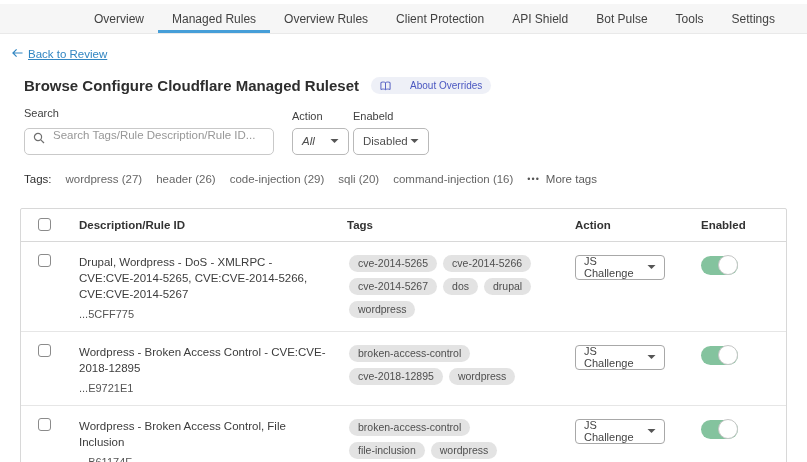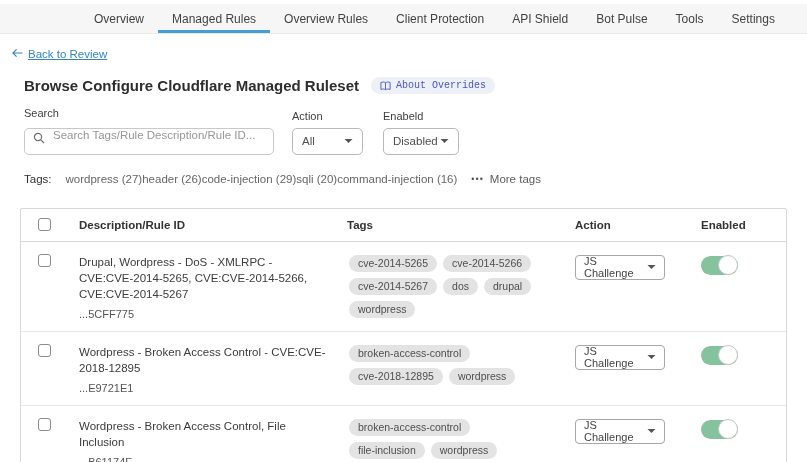--- a/index.html
+++ b/index.html
@@ -31,44 +31,44 @@
   .tab.settings{margin-left:auto;margin-right:92px;}
   
   .back{
     display:inline-flex;align-items:center;gap:5px;margin:14px 0 0 12px;
     font-size:11.5px;color:var(--link-blue);cursor:pointer;text-decoration:underline;
   }
   
   .page-head{display:flex;align-items:center;margin:15px 0 0 24px;}
   .title{font-size:15px;font-weight:700;color:#2e2e2e;}
   .badge{
-    display:inline-flex;align-items:flex-end;gap:5px;margin-left:12px;
+    display:inline-flex;align-items:flex-end;gap:19px;margin-left:12px;
     background:var(--badge-bg);color:var(--badge-text);
-    font-size:10px;padding:3px 9px;border-radius:10px;cursor:pointer;font-family:Liberation Mono, monospace;
+    font-size:10px;padding:3px 9px;border-radius:10px;cursor:pointer;
   }
   
   .filters{display:flex;align-items:flex-end;margin:13px 0 0 24px;}
   .fgroup label{display:block;font-size:11px;color:#3f3f3f;margin-bottom:6px;}
   .search-wrap{position:relative;width:250px;}
   .search-wrap input{
     width:250px;height:27px;border:1px solid #c9c9c9;border-radius:5px;
     padding:0 8px 12px 28px;font-size:11.5px;color:#333;outline:none;
     font-family:inherit;
   }
   .search-wrap input::placeholder{color:#979797;}
   .search-glyph{position:absolute;left:9px;top:7px;line-height:0;}
   .dropdown{
     display:flex;justify-content:space-between;align-items:center;height:27px;
     border:1px solid #b9b9b9;border-radius:5px;padding:0 9px;font-size:11.5px;
     color:#4e4e4e;background:#fff;cursor:pointer;
   }
-  .dd-action{width:71px;}
+  .dd-action{width:57px;font-style:italic;}
   .dd-enabled{width:76px;}
   .gap18{margin-left:18px;}
-  .gap10{margin-left:20px;}
+  .gap10{margin-left:4px;}
   .chev{line-height:0;}
   
   .tags-bar{display:flex;align-items:center;gap:14px;margin:18px 0 0 24px;font-size:11.5px;}
   .tags-label{color:#2f2f2f;}
   .tag-link{color:#666;cursor:pointer;white-space:nowrap;}
   .more-tags{display:inline-flex;align-items:center;gap:6px;color:#5c5c5c;cursor:pointer;}
   .more-dots{font-size:9px;letter-spacing:1px;color:#555;}
   
   .table{
     margin:23px 0 0 20px;width:767px;border:1px solid var(--border-gray);
@@ -179,21 +179,21 @@
         <svg width="9" height="6" viewBox="0 0 9 6">
             <path d="M0.5 1 L4.5 5 L8.5 1 Z" fill="#555"></path>
           </svg>
       </span>
     </div>
   </div>
 </div>
 
 <div class="tags-bar">
   <span class="tags-label">Tags:</span>
-  <span id="tagLinks" style="display:inline-flex;align-items:flex-end;">
+  <span id="tagLinks" style="display:inline-flex;gap:14px;align-items:flex-end;">
       <span class="tag-link">wordpress (27)</span>
       <span class="tag-link">header (26)</span>
       <span class="tag-link">code-injection (29)</span>
       <span class="tag-link">sqli (20)</span>
       <span class="tag-link">command-injection (16)</span>
     </span>
   <span class="more-tags">
     <span class="more-dots">•••</span>
     <span>More tags</span>
   </span>

